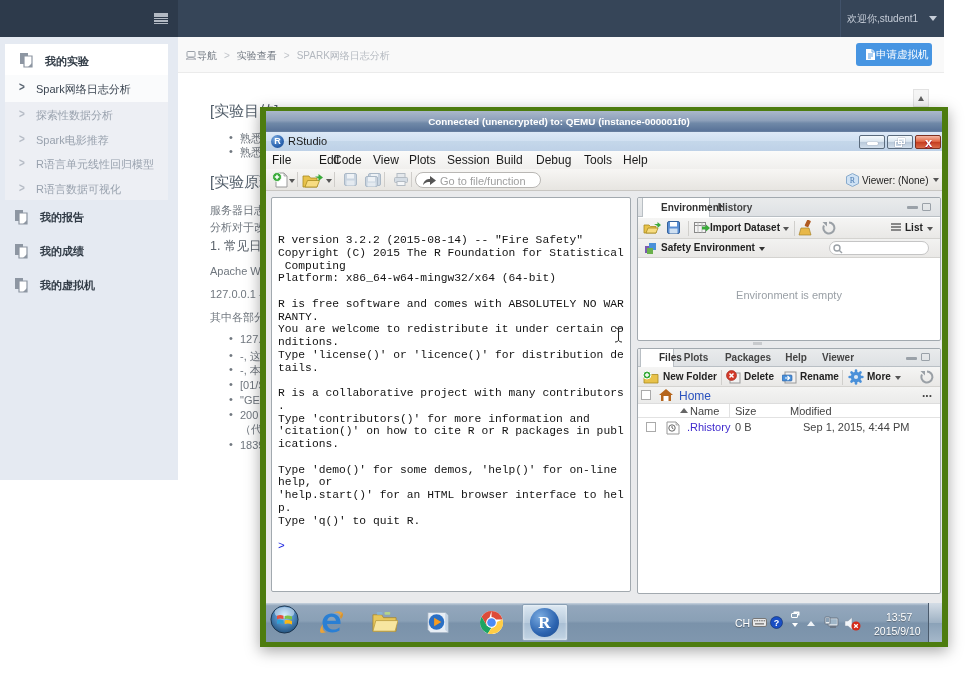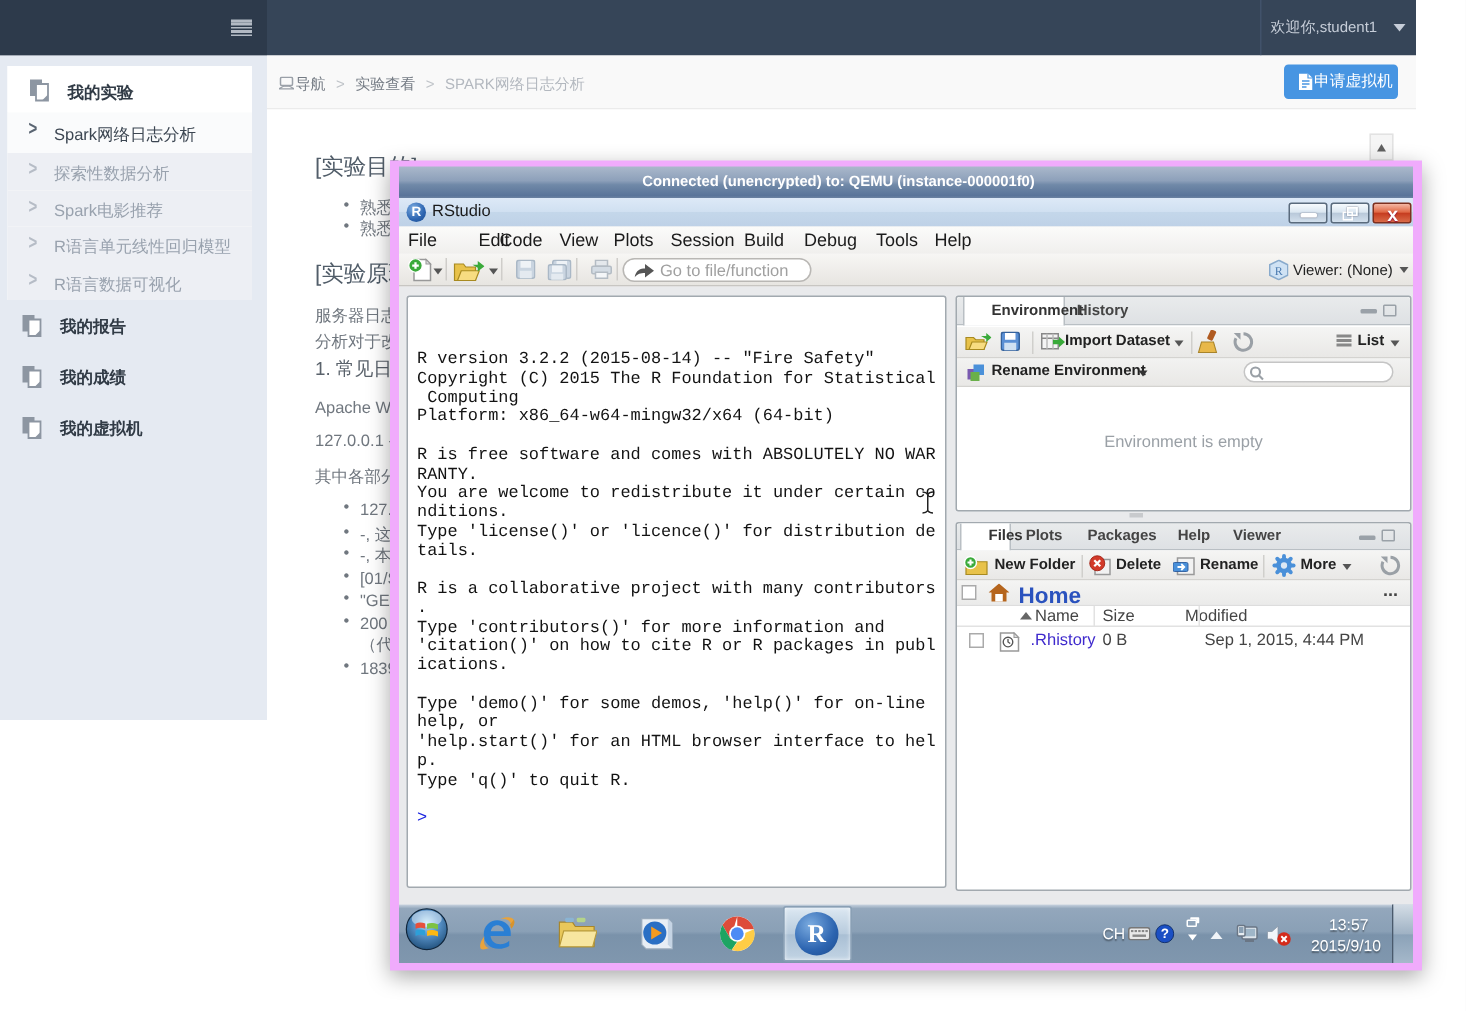--- a/index.html
+++ b/index.html
@@ -47,21 +47,21 @@
 .para { position:absolute; left:32px; font-size:11px; color:#70777f; white-space:nowrap; }
 .bul { position:absolute; font-size:11px; color:#70777f; white-space:nowrap; }
 .bul:before { content:"•"; position:absolute; left:-11px; color:#70777f; }
 
 
 .sbx { position:absolute; left:913px; top:89px; width:16px; height:18px; background:#f5f5f5; border:1px solid #e2e2e2; }
 .sbx .tri { position:absolute; left:3.5px; top:5.5px; width:0; height:0; border-left:3.5px solid transparent; border-right:3.5px solid transparent; border-bottom:5px solid #606060; }
 .sbthumb { position:absolute; left:913px; top:107px; width:16px; height:3px; background:#c9c9c9; }
 
 
-.vmwin { position:absolute; left:260px; top:107px; width:688px; height:540px; background:#f0abfc; box-shadow:0 4px 14px rgba(0,0,0,0.35); }
+.vmwin { position:absolute; left:260px; top:107px; width:688px; height:540px; background:#4d7c0f; box-shadow:0 4px 14px rgba(0,0,0,0.35); }
 .vnctitle { position:absolute; left:6px; top:4px; width:676px; height:21px;
   background:linear-gradient(180deg,#aab8cb 0%,#8da0ba 45%,#7089a8 58%,#5a7499 92%,#6b82a2 100%);
   text-align:center; color:#fff; font-size:9.9px; font-weight:bold; line-height:21px; padding-right:90px; }
 .desktop { position:absolute; left:6px; top:25px; width:676px; height:510px; background:#ececec; }
 
 
 .rtitle { position:absolute; left:0; top:0; width:676px; height:19px; background:linear-gradient(180deg,#dde9f7 0%,#d0e0f1 49%,#c4d7ea 50%,#bed1e7 100%); }
 .rtitle .nm { position:absolute; left:22px; top:3px; font-size:11px; color:#1a1a1a; }
 .rball { position:absolute; border-radius:50%; background:radial-gradient(circle at 35% 30%, #7aabe0, #2c64b0 60%, #1c4a8c); color:#fff; text-align:center; font-weight:bold; }
 .winbtn { position:absolute; top:2.5px; width:26px; height:14px; border:1px solid #5a6b7d; border-radius:2px; background:linear-gradient(180deg,#f6fafd 0%,#dbe7f1 45%,#b9c9da 52%,#d2dfec 100%); }
@@ -366,21 +366,21 @@
             <div style="position:absolute; left:253px; top:5px; width:10px; height:1.6px; background:#888; box-shadow:0 3px 0 #888, 0 6px 0 #888;"></div>
             <span class="lbl" style="left:267px; top:4px;">List</span>
             <div class="tcaret" style="left:289px; top:9px;"></div>
           </div>
           <div class="ptool" style="top:41px; height:19px; background:linear-gradient(180deg,#f2f2f1,#e9e8e6);">
             <svg class="micon" style="left:6px; top:3px;" width="13" height="13" viewBox="0 0 13 13">
               <rect x="1" y="4" width="7" height="7" fill="#7a5ab0"></rect>
               <rect x="5" y="1" width="7" height="7" fill="#4a90d9"></rect>
               <rect x="3" y="6" width="6" height="6" fill="#6ab04a"></rect>
             </svg>
-            <span class="lbl" style="left:23px; top:3px;">Rename Environment</span>
+            <span class="lbl" style="left:23px; top:3px;">Safety Environment</span>
             <div class="tcaret" style="left:121px; top:8px; border-top-color:#333;"></div>
             <div style="position:absolute; left:191px; top:2px; width:100px; height:14px; background:#fff; border:1px solid #c5c5c5; border-radius:7px;">
               <svg style="position:absolute; left:3px; top:2px;" width="10" height="10" viewBox="0 0 10 10">
                 <circle cx="4" cy="4" r="3" fill="none" stroke="#9aa0a6" stroke-width="1.4"></circle>
                 <line x1="6.2" y1="6.2" x2="9" y2="9" stroke="#9aa0a6" stroke-width="1.4"></line>
               </svg>
             </div>
           </div>
           <div style="position:absolute; left:50%; top:91px; transform:translateX(-50%); font-size:11px; color:#9aa0a6;">Environment is empty</div>
         </div>
@@ -440,21 +440,21 @@
               <path d="M7 1.5 A5.5 5.5 0 1 1 2 4.5" fill="none" stroke="#9aa0a6" stroke-width="2"></path>
               <path d="M0.5 1 L5 1 L5 5.5 Z" fill="#9aa0a6"></path>
             </svg>
           </div>
           <div style="position:absolute; left:0; top:38px; width:100%; height:17px; background:linear-gradient(180deg,#f4f4f3,#ebebea); border-bottom:1px solid #ddd;">
             <div style="position:absolute; left:3px; top:3px; width:10px; height:10px; background:#fff; border:1px solid #aaa;"></div>
             <svg style="position:absolute; left:21px; top:2px;" width="14" height="13" viewBox="0 0 14 13">
               <path d="M7 0 L14 6 L12 6 L12 12 L2 12 L2 6 L0 6 Z" fill="#b5651d"></path>
               <rect x="4.5" y="7" width="5" height="5" fill="#fff"></rect>
             </svg>
-            <span style="position:absolute; left:41px; top:2px; font-size:15px; font-weight:bold; color:#2a52be;">Home</span>
+            <span style="position:absolute; left:41px; top:2px; font-size:12px; font-weight:normal; color:#2a52be;">Home</span>
             <span style="position:absolute; left:284px; top:-1px; font-size:12px; font-weight:bold; color:#444;">...</span>
           </div>
           <div style="position:absolute; left:0; top:55px; width:100%; height:14px; border-bottom:1px solid #e2e2e2;">
             <div style="position:absolute; left:42px; top:4px; width:0; height:0; border-left:4px solid transparent; border-right:4px solid transparent; border-bottom:5px solid #666;"></div>
             <span class="lbln" style="left:52px; top:1px; color:#444;">Name</span>
             <span class="lbln" style="left:97px; top:1px; color:#444;">Size</span>
             <span class="lbln" style="left:152px; top:1px; color:#444;">Modified</span>
             <div style="position:absolute; left:91px; top:0; width:1px; height:14px; background:#e2e2e2;"></div>
             <div style="position:absolute; left:161px; top:0; width:1px; height:14px; background:#e2e2e2;"></div>
           </div>

